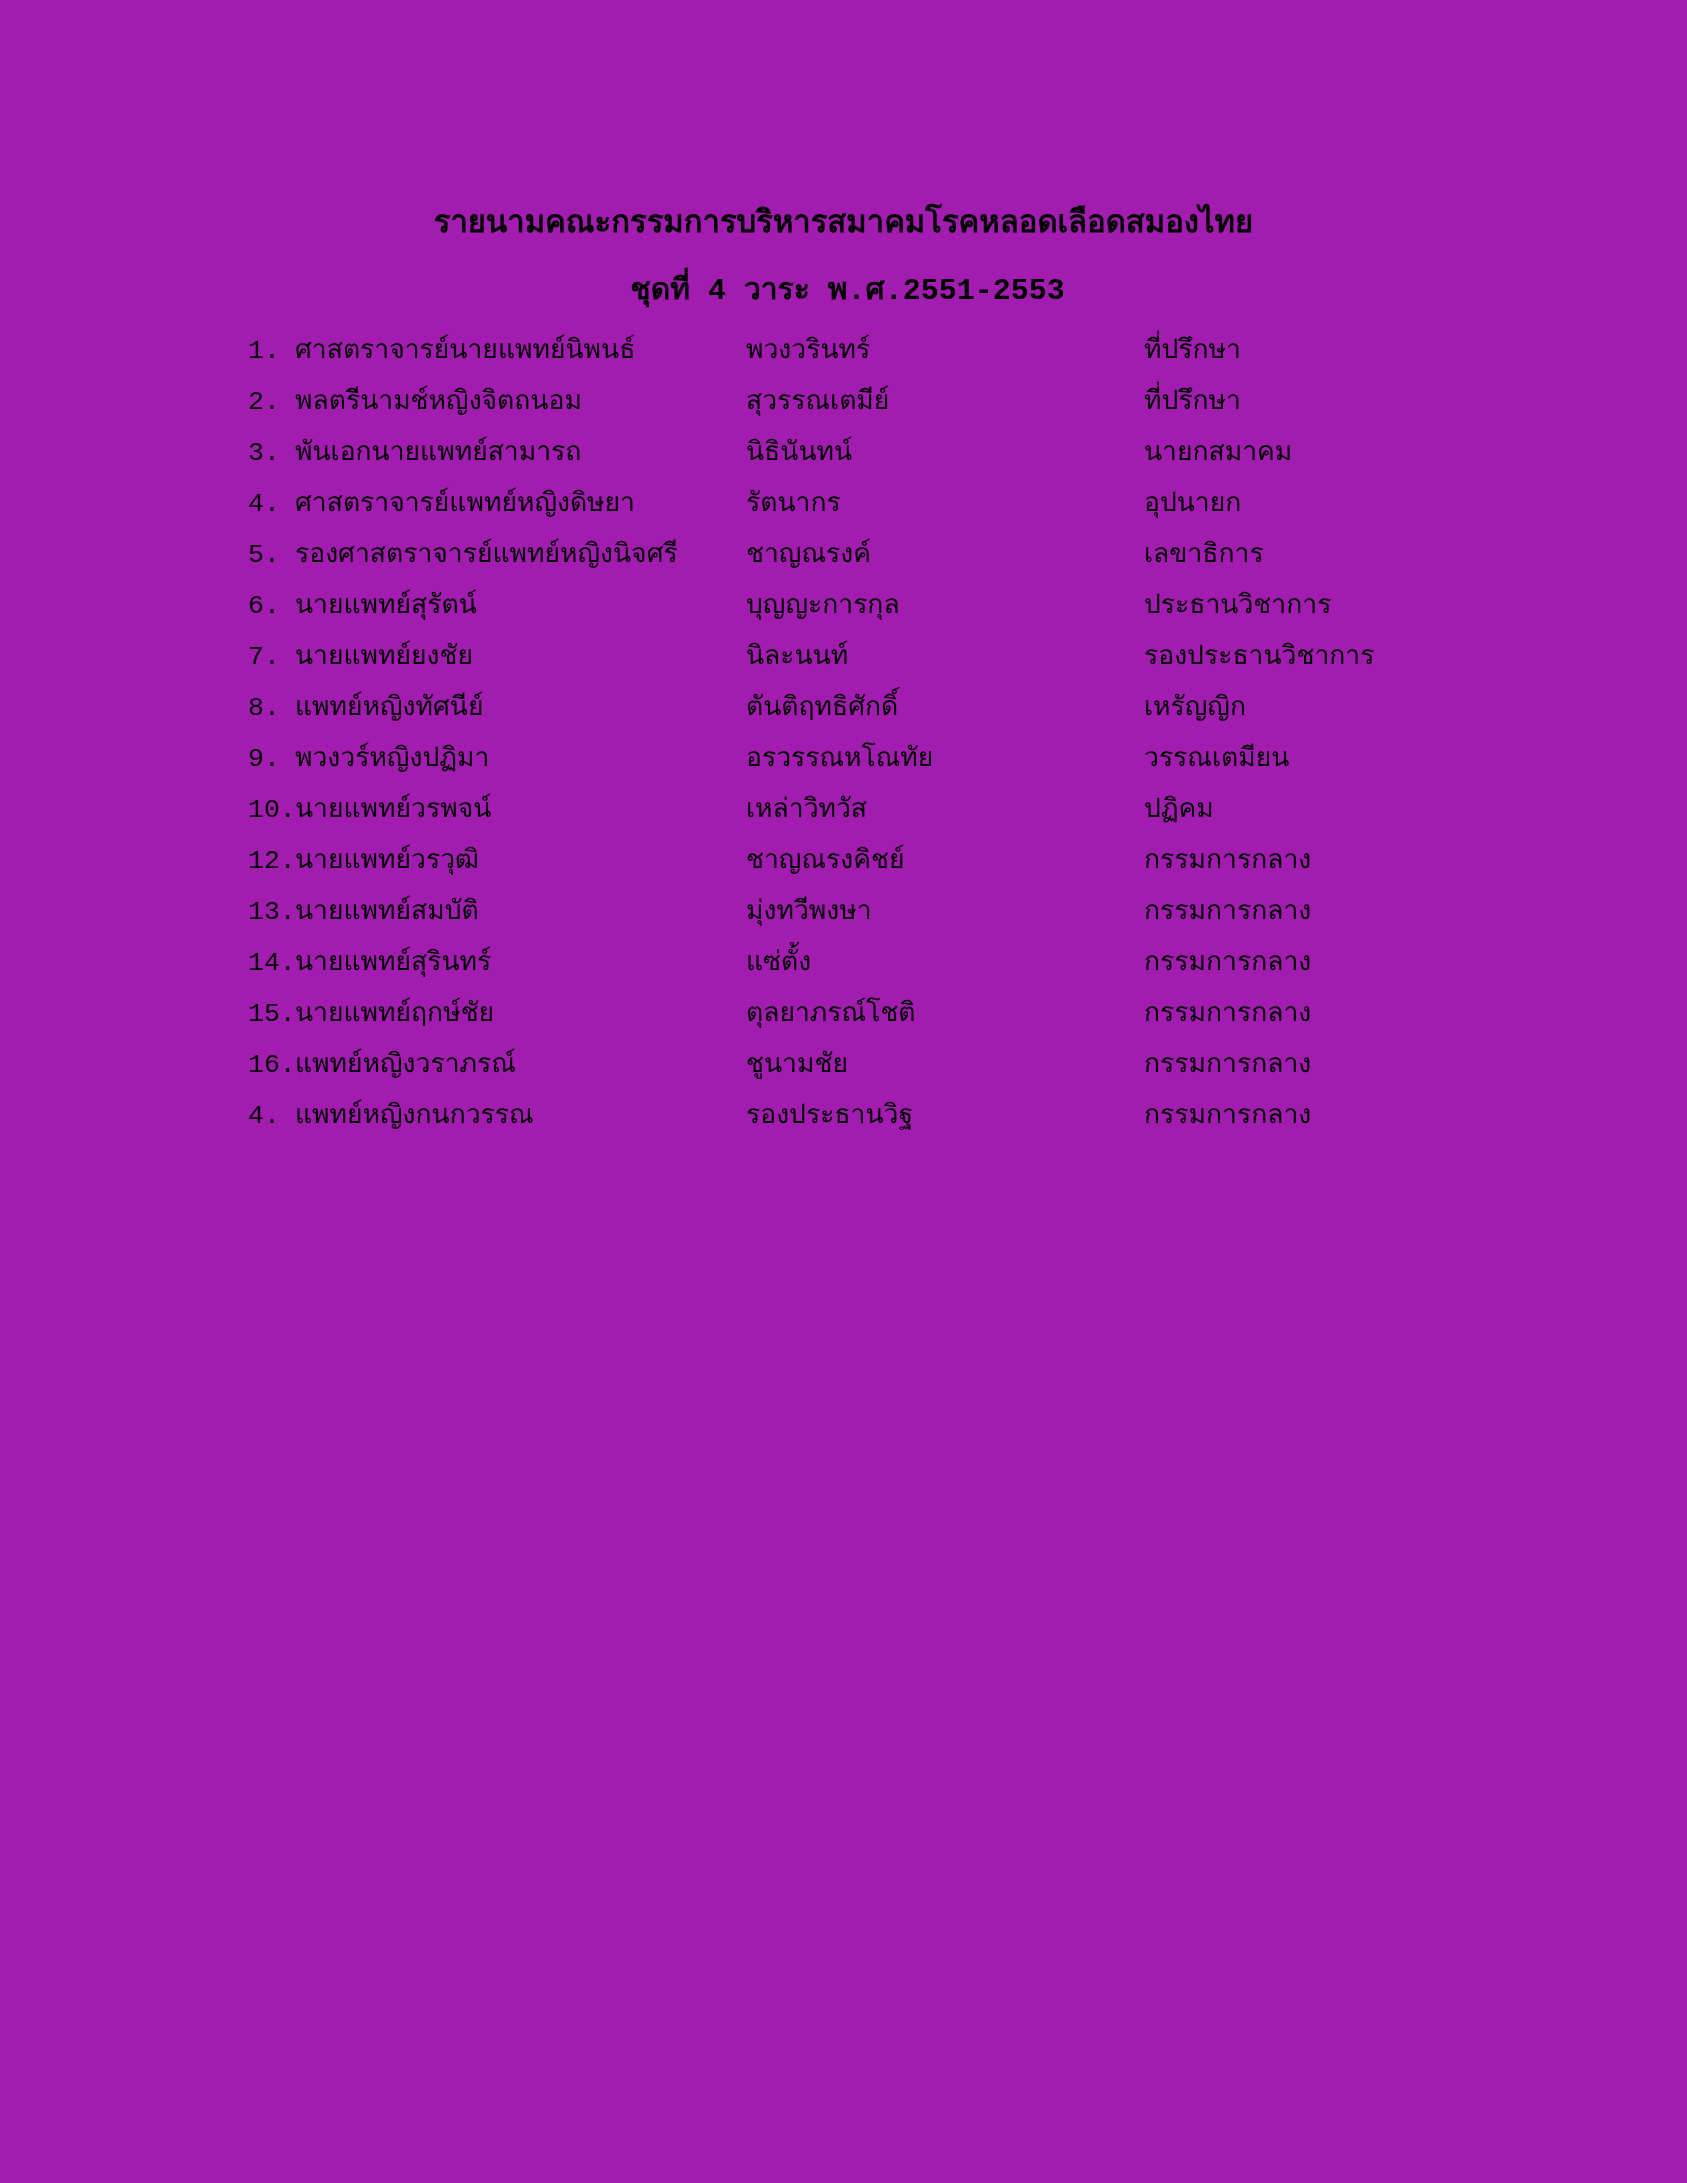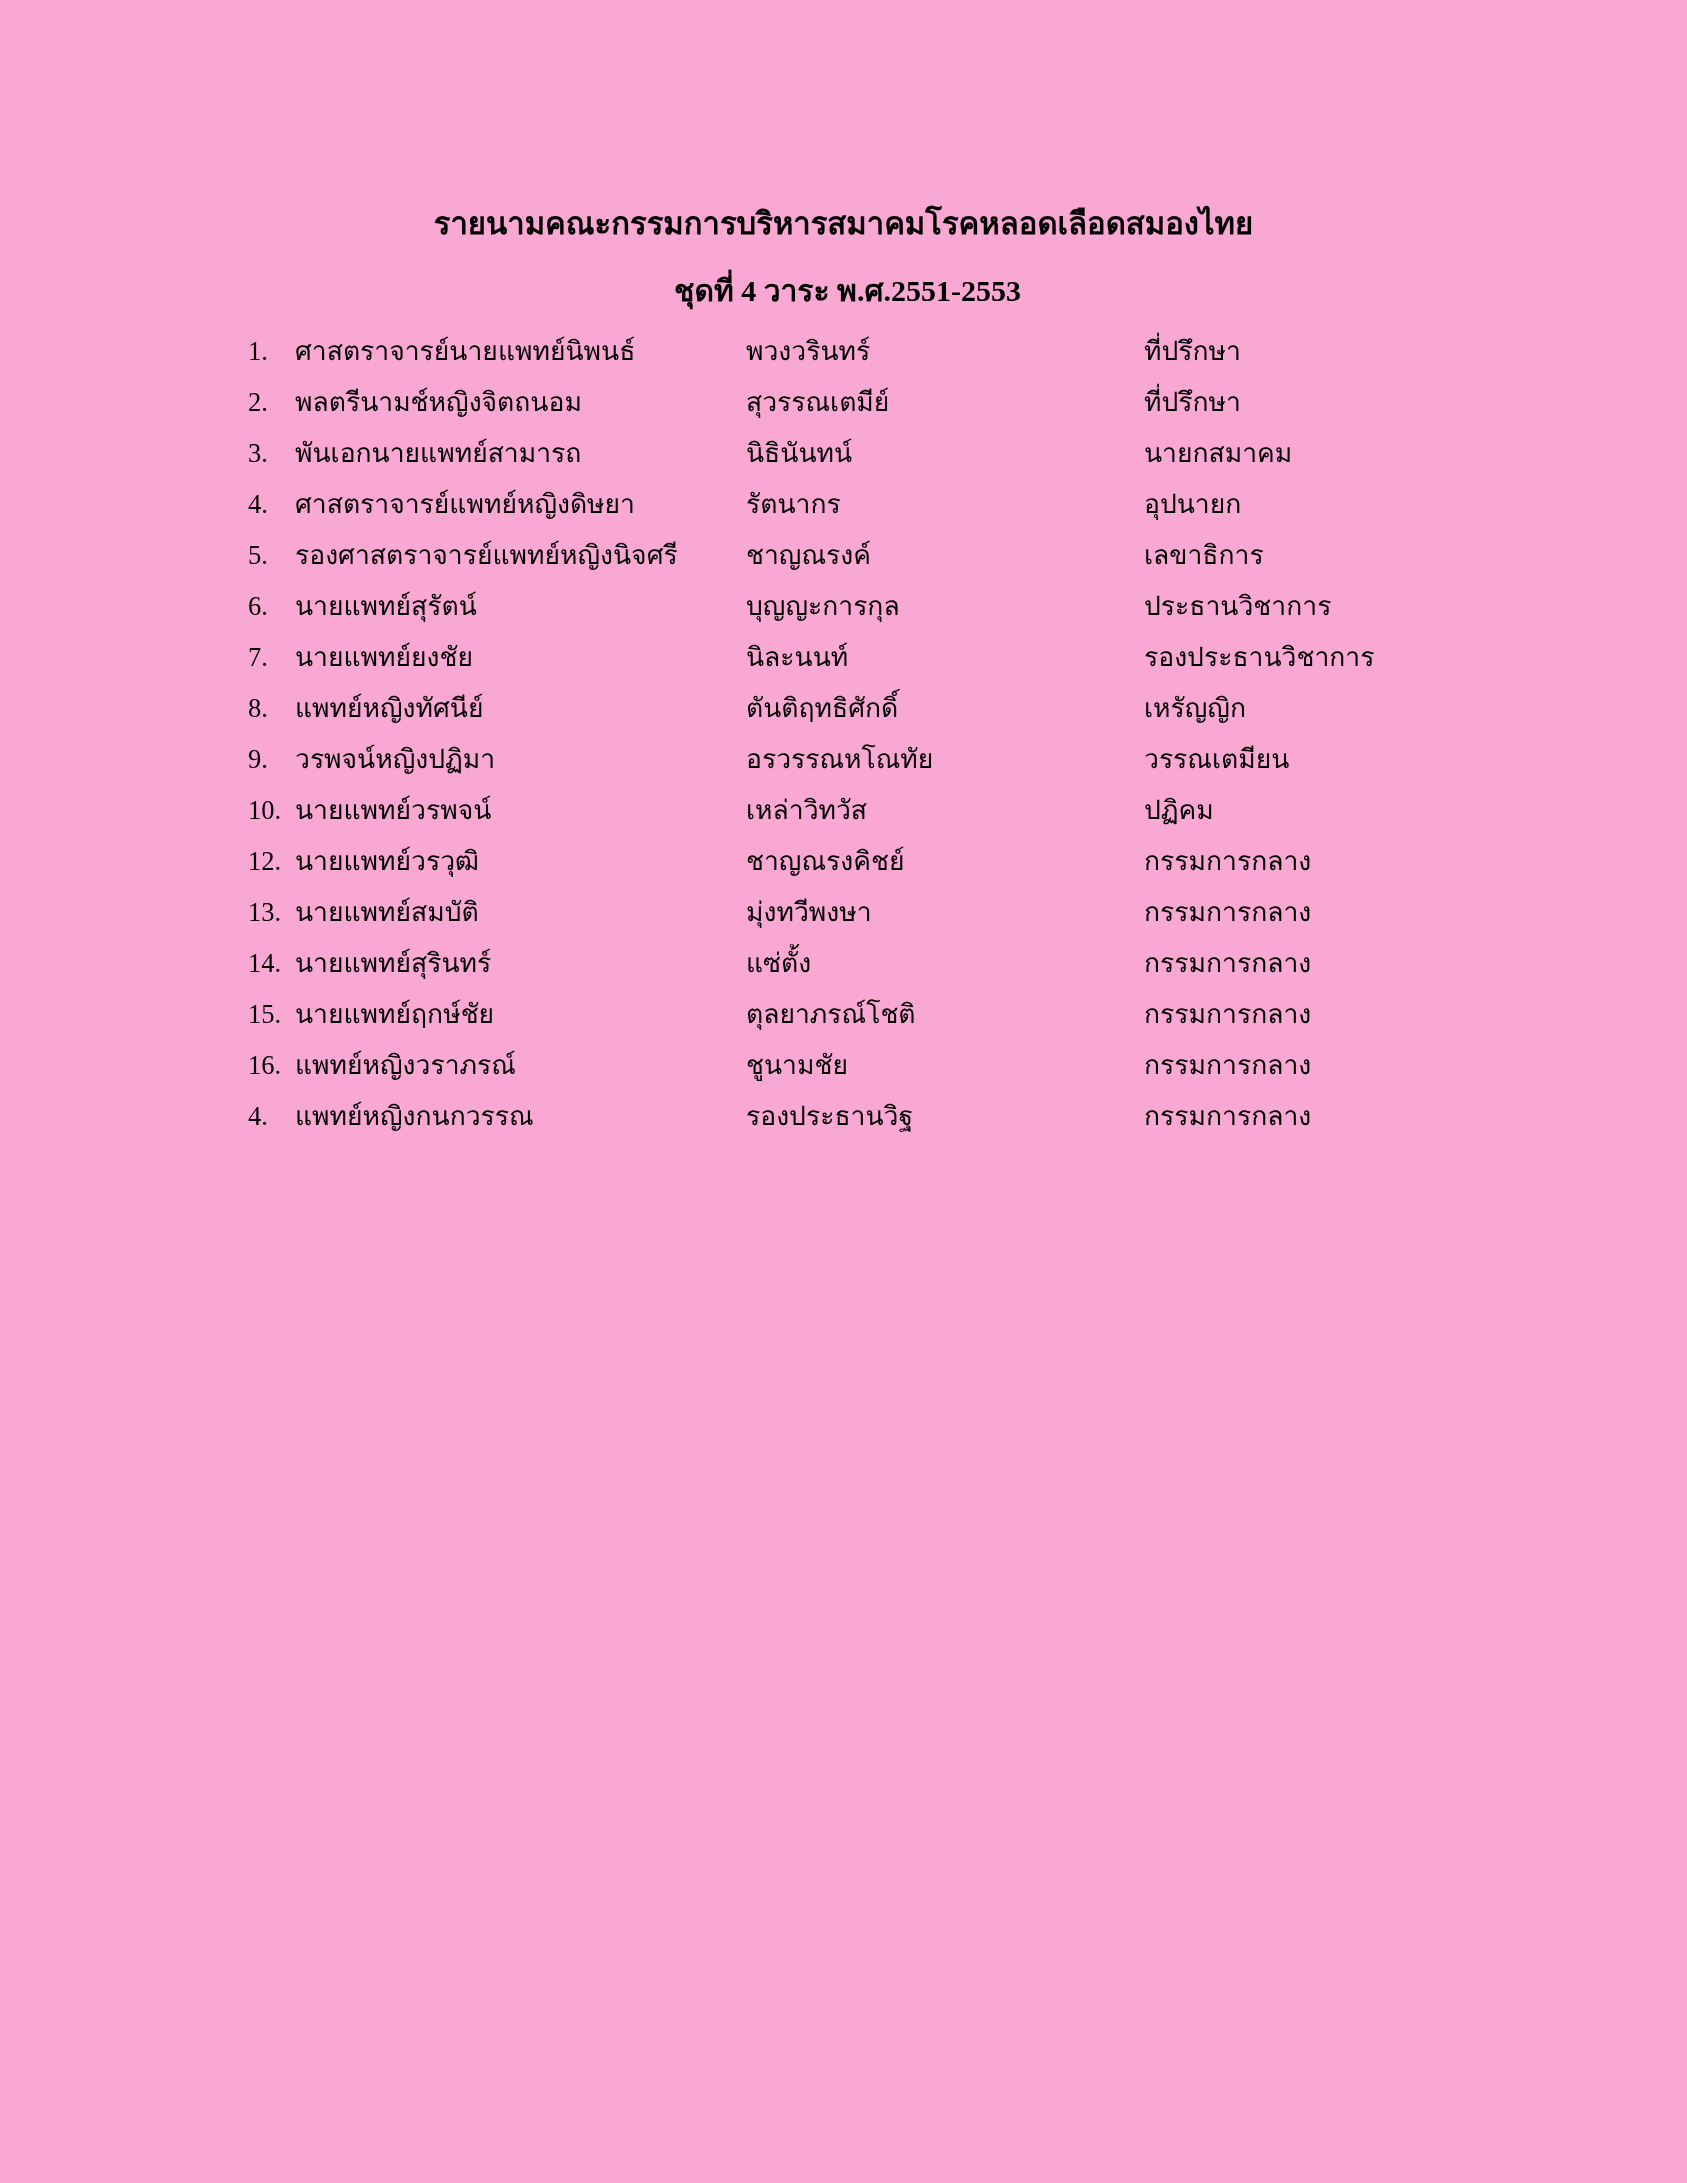--- a/index.html
+++ b/index.html
@@ -4,23 +4,23 @@
 <style>
   html, body {
     margin: 0;
     padding: 0;
     background: #e8e8e8;
   }
   .page {
     position: relative;
     width: 1687px;
     height: 2183px;
-    background: #f9a8d4;
+    background: #a21caf;
     color: #000000;
-    font-family: Liberation Serif, serif;
+    font-family: Liberation Mono, monospace;
     overflow: hidden;
   }
   .doc-title {
     position: absolute;
     top: 205px;
     left: 0;
     width: 1687px;
     text-align: center;
     font-size: 31px;
     font-weight: bold;
@@ -115,21 +115,21 @@
 
   <div class="member-row">
     <span class="cell no">8.</span>
     <span class="cell name">แพทย์หญิงทัศนีย์</span>
     <span class="cell surname">ตันติฤทธิศักดิ์</span>
     <span class="cell position">เหรัญญิก</span>
   </div>
 
   <div class="member-row">
     <span class="cell no">9.</span>
-    <span class="cell name">วรพจน์หญิงปฏิมา</span>
+    <span class="cell name">พวงวร์หญิงปฏิมา</span>
     <span class="cell surname">อรวรรณหโณทัย</span>
     <span class="cell position">วรรณเตมียน</span>
   </div>
 
   <div class="member-row">
     <span class="cell no">10.</span>
     <span class="cell name">นายแพทย์วรพจน์</span>
     <span class="cell surname">เหล่าวิทวัส</span>
     <span class="cell position">ปฏิคม</span>
   </div>

